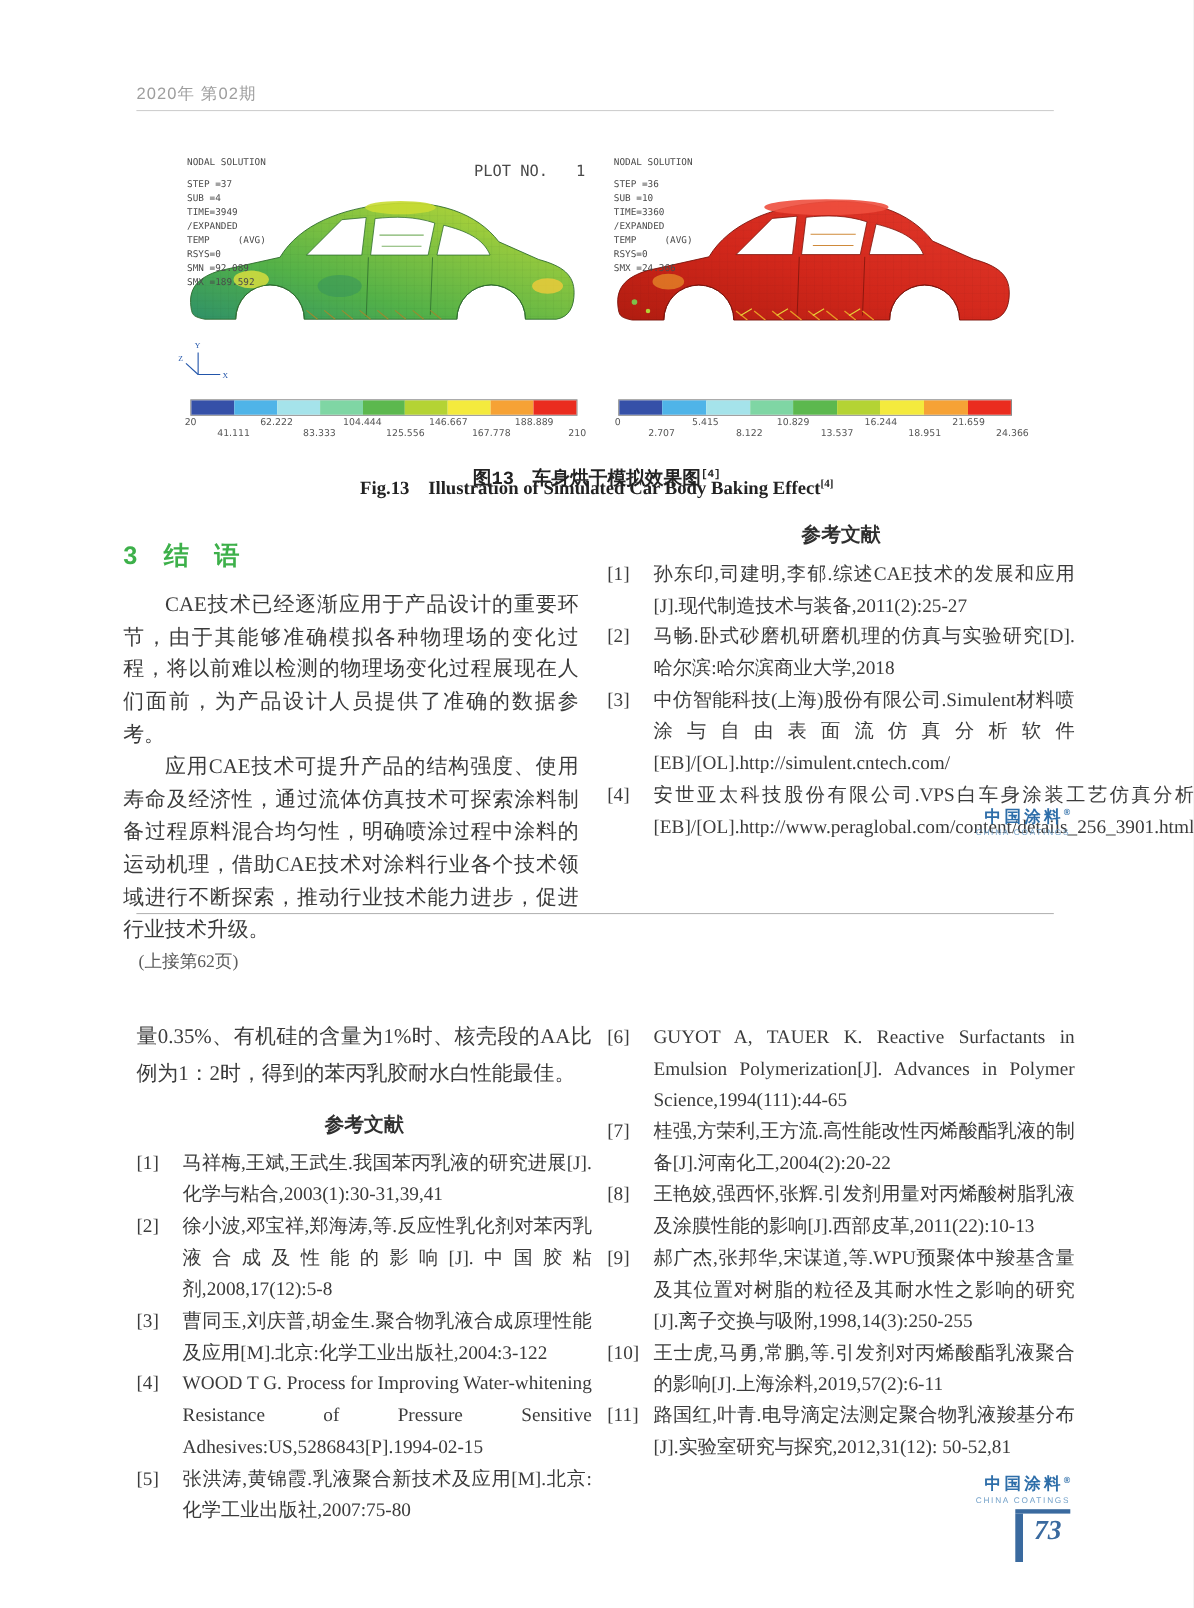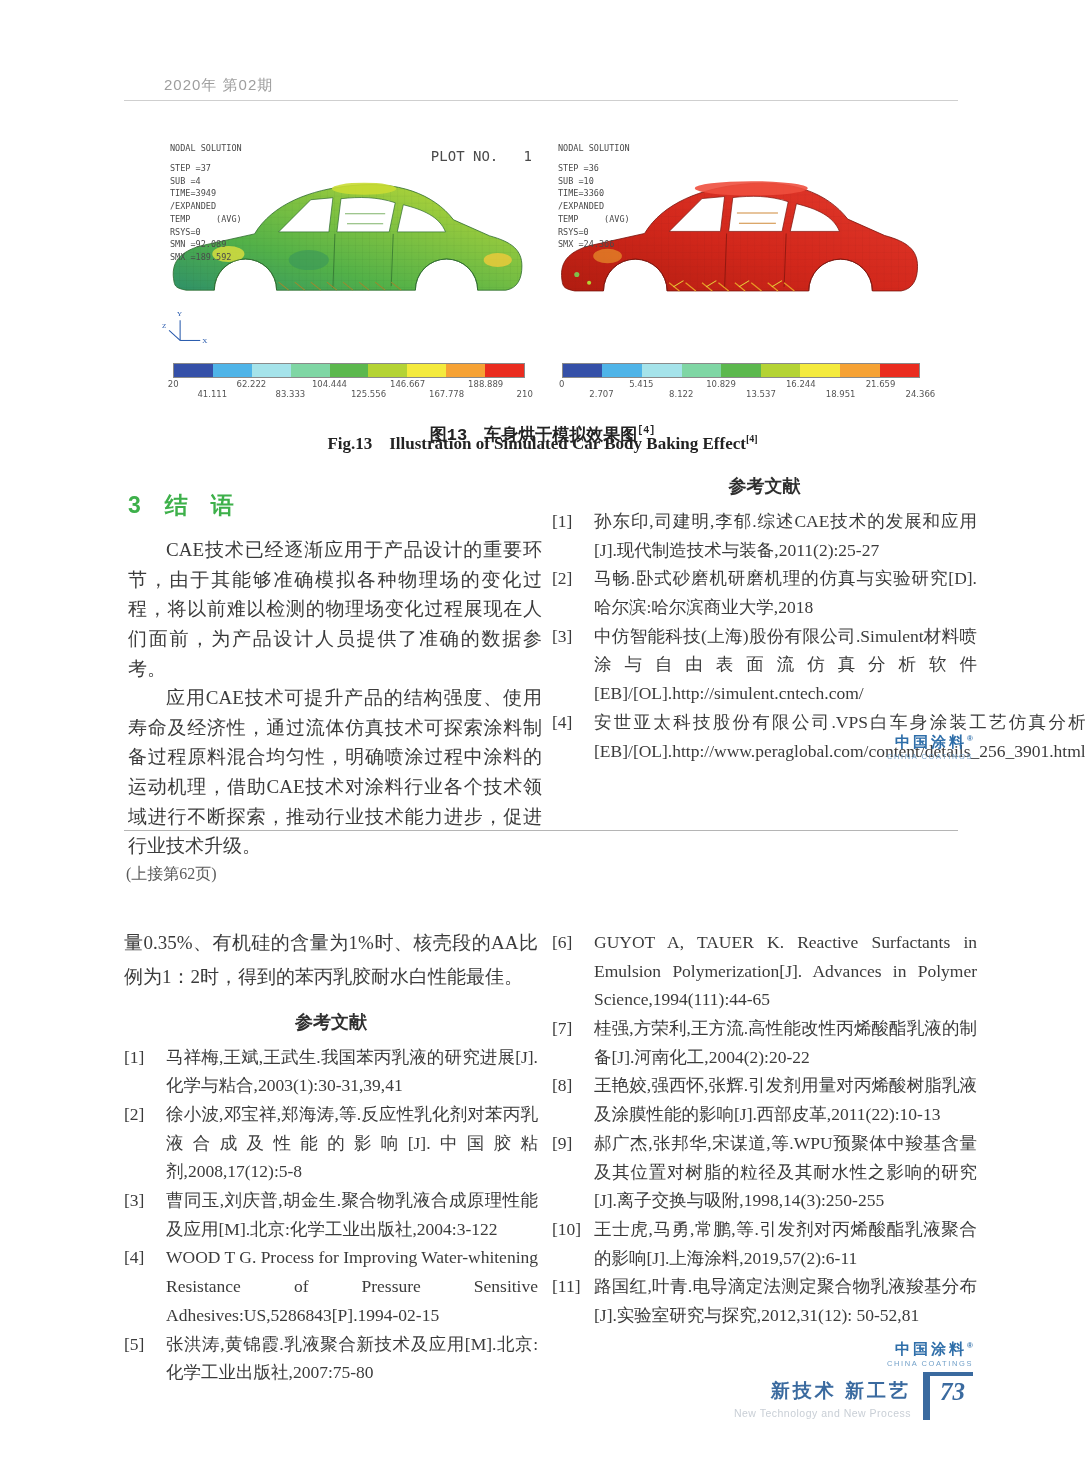--- a/index.html
+++ b/index.html
@@ -6,21 +6,21 @@
   .page{
     position:relative;width:1085px;height:1462px;background:#ffffff;
     margin:0 auto;overflow:hidden;
     font-family:"Liberation Serif",serif;color:#3b3b3b;
   }
   
   .header{
     position:absolute;left:124px;right:127px;top:76px;
     display:flex;justify-content:space-between;
     font-family:"Liberation Sans",sans-serif;
-    font-size:15px;color:#9e9e9e;letter-spacing:1px;margin-left:40px;
+    font-size:15px;color:#9e9e9e;letter-spacing:1px;
   }
   .header-rule{position:absolute;left:124px;right:127px;top:100px;border-top:1px solid #cfcfcf;}
 
   
   .panel{position:absolute;top:112px;height:292px;}
   #panel-left{left:158px;width:382px;}
   #panel-right{left:546px;width:390px;}
   .ansys-legend{
     position:absolute;top:14px;left:12px;z-index:3;
     font-family:"DejaVu Sans Mono",monospace;font-size:8.5px;line-height:1.5;
@@ -39,21 +39,21 @@
   .cb-ticks span{position:absolute;transform:translateX(-50%);white-space:nowrap;}
 
   
   .fig-caption{position:absolute;left:0;width:100%;text-align:center;font-weight:bold;color:#232323;}
   #caption-cn{top:407px;font-family:Liberation Mono, monospace;font-size:17px;margin-top:16px;}
   #caption-en{top:432px;font-family:"Liberation Serif",serif;font-size:17px;}
   .fig-caption sup{font-size:10px;}
 
   
   .col{position:absolute;}
-  #conclusion-col{left:128px;top:490px;width:414px;}
+  #conclusion-col{left:112px;top:490px;width:414px;}
   #refs-top-col{left:552px;top:474px;width:425px;}
   #bottom-left{left:124px;top:926px;width:414px;}
   #bottom-right{left:552px;top:928px;width:425px;}
 
   h2.section{
     margin:0 0 14px 0;font-family:"Liberation Sans",sans-serif;
     font-size:23px;font-weight:700;color:#3db04a;
   }
   h2.section .sec-no{margin-right:24px;}
   .body-par{
@@ -325,22 +325,18 @@
           <span class="ref-text">路国红,叶青.电导滴定法测定聚合物乳液羧基分布[J].实验室研究与探究,2012,31(12): 50-52,81</span>
       </div>
       </div>
     <div class="brand-logo spaced">
       <div class="logo-cn"><span>中国涂料</span><sup>®</sup></div>
       <div class="logo-en">CHINA COATINGS</div>
     </div>
   </div>
 
   <div id="footer">
-    <div class="footer-text">
-      <div class="footer-cn">新技术 新工艺</div>
-      <div class="footer-en">New Technology and New Process</div>
-    </div>
     <div class="pageno-wrap">
       <span class="pageno">73</span>
     </div>
   </div>
 
 </div>
 
 </body></html>

